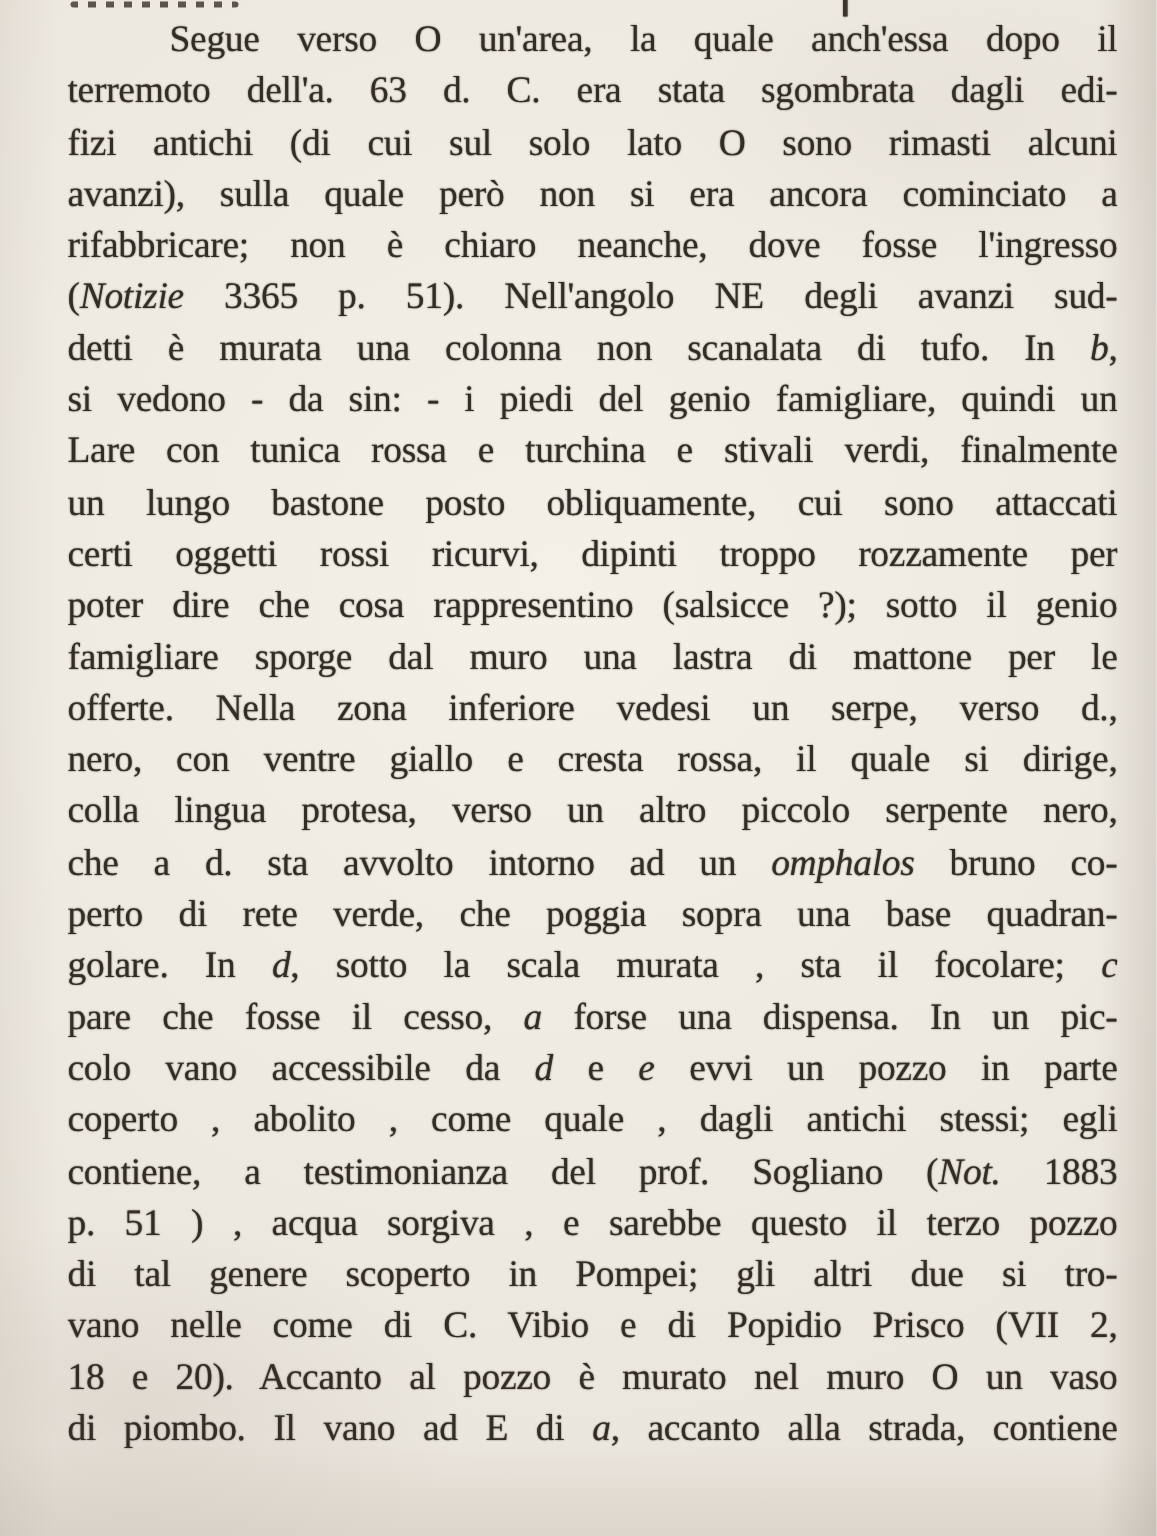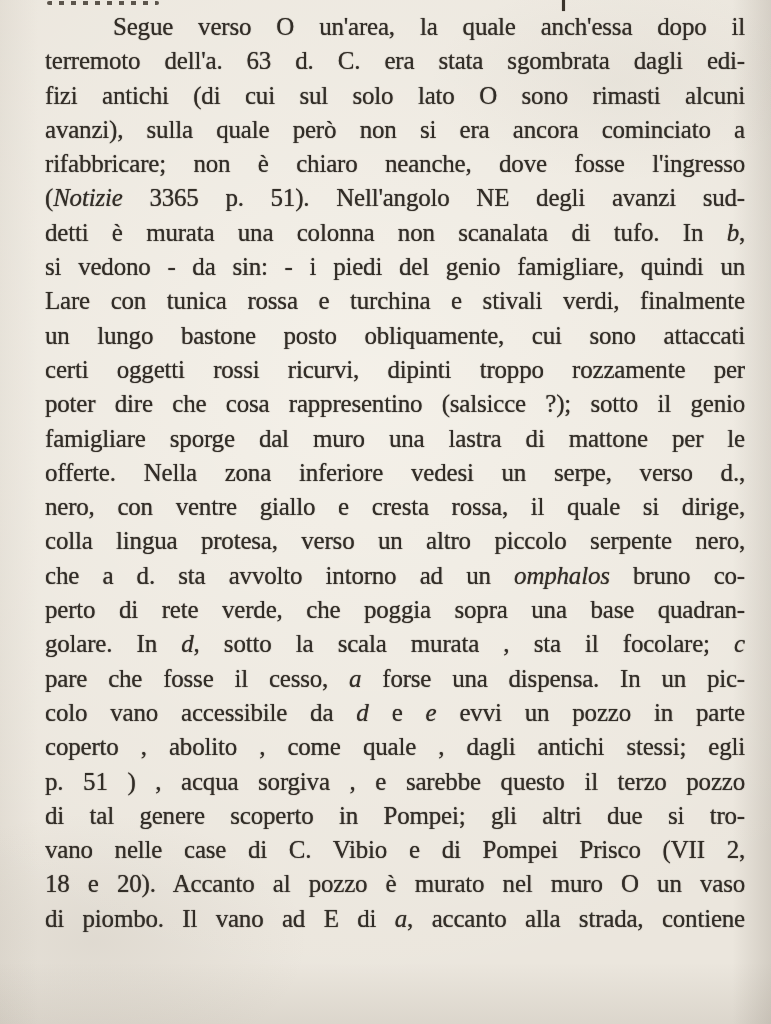--- a/index.html
+++ b/index.html
@@ -105,19 +105,20 @@
       <div class="line"><span class="seg">famigliare sporge dal muro una lastra di mattone per le</span></div>
       <div class="line"><span class="seg">offerte. Nella zona inferiore vedesi un serpe, verso d.,</span></div>
       <div class="line"><span class="seg">nero, con ventre giallo e cresta rossa, il quale si dirige,</span></div>
       <div class="line"><span class="seg">colla lingua protesa, verso un altro piccolo serpente nero,</span></div>
       <div class="line"><span class="seg">che a d. sta avvolto intorno ad un </span><span class="seg it">omphalos</span><span class="seg"> bruno co-</span></div>
       <div class="line"><span class="seg">perto di rete verde, che poggia sopra una base quadran-</span></div>
       <div class="line"><span class="seg">golare. In </span><span class="seg it">d</span><span class="seg">, sotto la scala murata , sta il focolare; </span><span class="seg it">c</span></div>
       <div class="line"><span class="seg">pare che fosse il cesso, </span><span class="seg it">a</span><span class="seg"> forse una dispensa. In un pic-</span></div>
       <div class="line"><span class="seg">colo vano accessibile da </span><span class="seg it">d</span><span class="seg"> e </span><span class="seg it">e</span><span class="seg"> evvi un pozzo in parte</span></div>
       <div class="line"><span class="seg">coperto , abolito , come quale , dagli antichi stessi; egli</span></div>
+      <div class="line"><span class="seg">contiene, a testimonianza del prof. Sogliano (</span><span class="seg it">Not.</span><span class="seg"> 1883</span></div>
       <div class="line"><span class="seg">p. 51 ) , acqua sorgiva , e sarebbe questo il terzo pozzo</span></div>
       <div class="line"><span class="seg">di tal genere scoperto in Pompei; gli altri due si tro-</span></div>
-      <div class="line"><span class="seg">vano nelle case di C. Vibio e di Pompei Prisco (VII 2,</span></div>
+      <div class="line"><span class="seg">vano nelle come di C. Vibio e di Popidio Prisco (VII 2,</span></div>
       <div class="line"><span class="seg">18 e 20). Accanto al pozzo è murato nel muro O un vaso</span></div>
       <div class="line"><span class="seg">di piombo. Il vano ad E di </span><span class="seg it">a</span><span class="seg">, accanto alla strada, contiene</span></div>
     </div>
 </div>
 
 </body></html>

